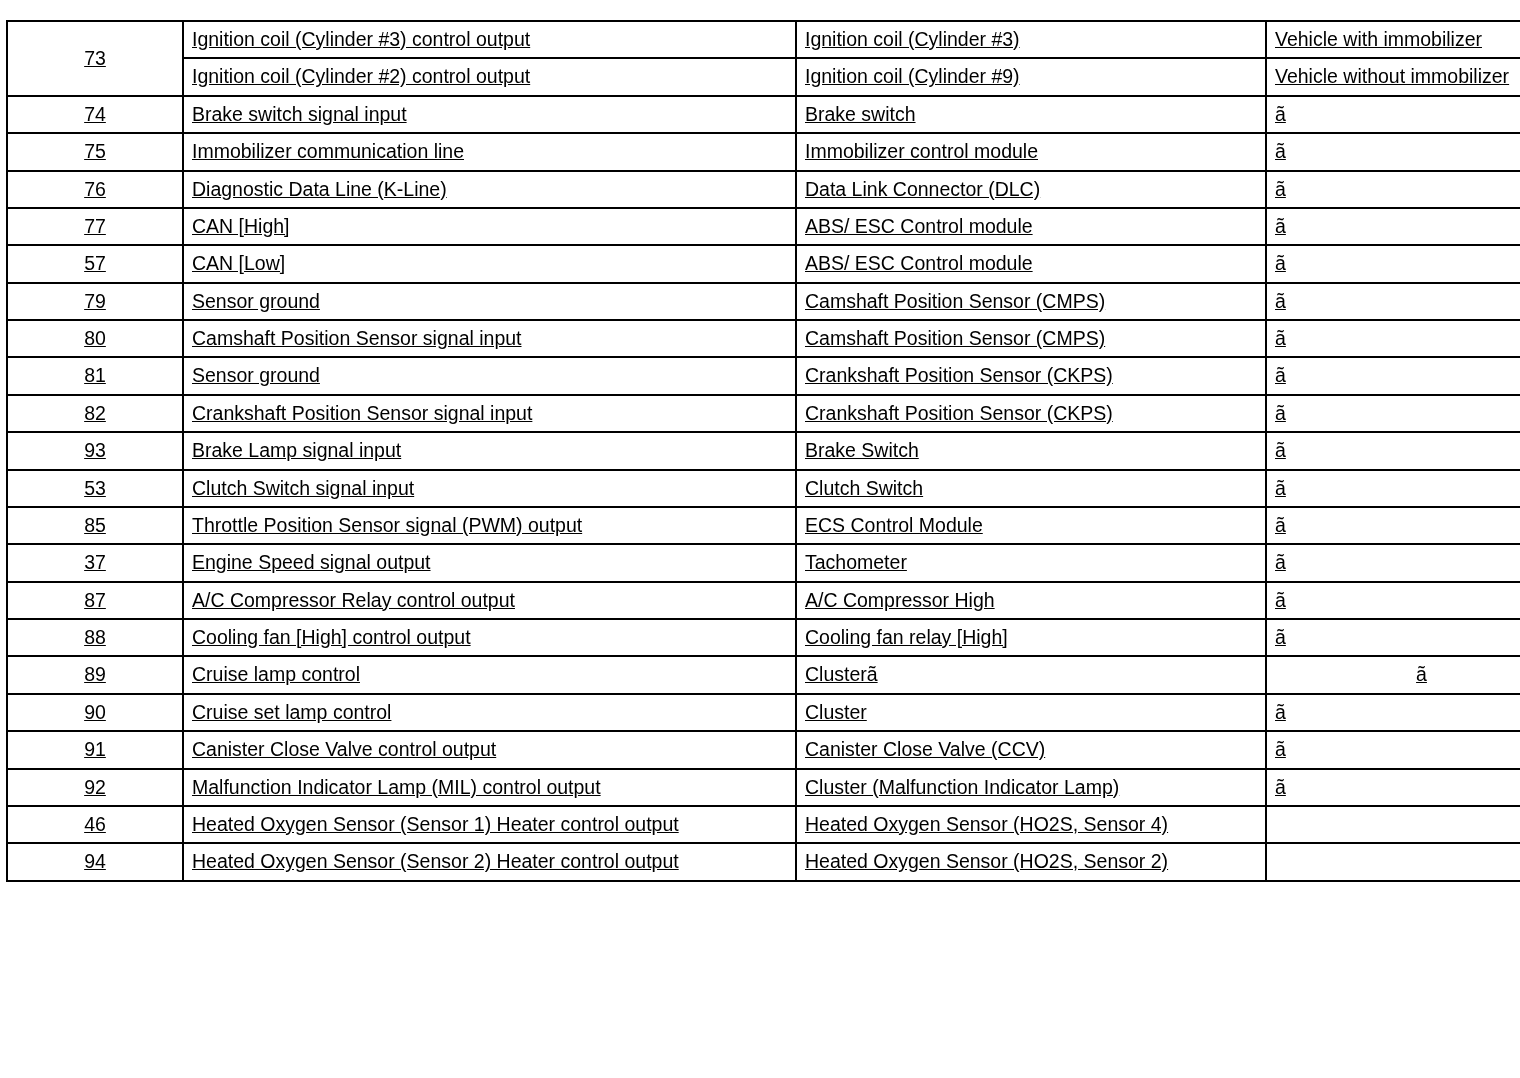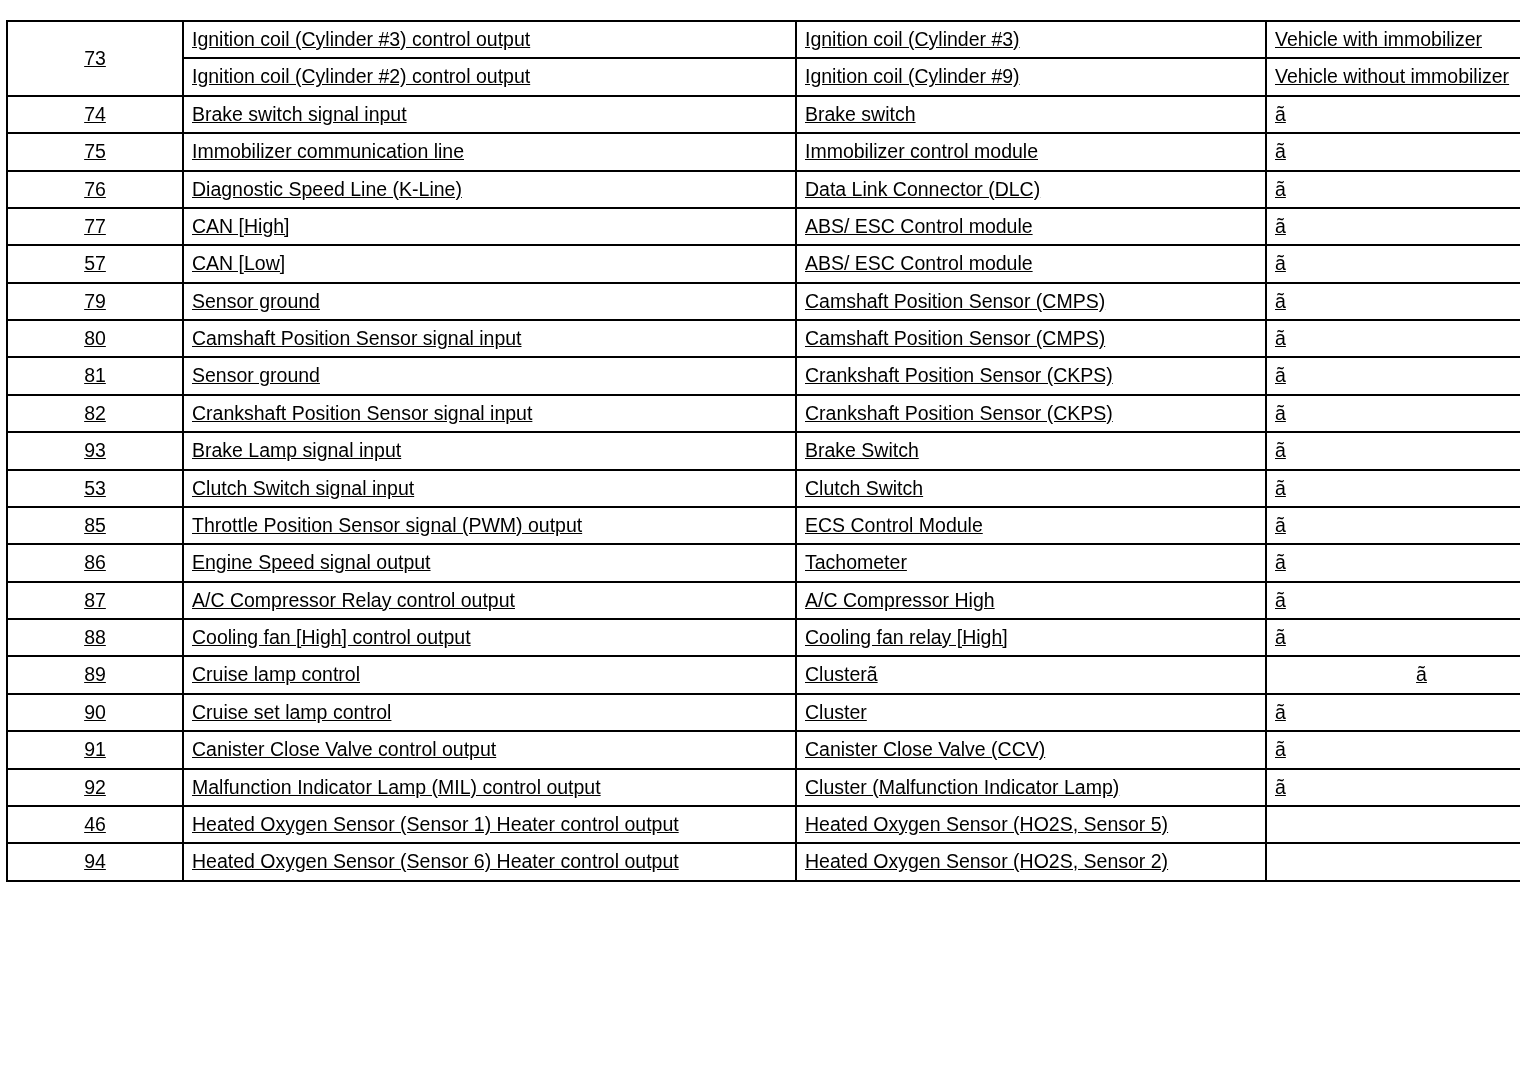--- a/index.html
+++ b/index.html
@@ -84,21 +84,21 @@
         <td class="c-note">ã</td>
       </tr>
       <tr>
         <td class="c-pin">75</td>
         <td class="c-desc">Immobilizer communication line</td>
         <td class="c-comp">Immobilizer control module</td>
         <td class="c-note">ã</td>
       </tr>
       <tr>
         <td class="c-pin">76</td>
-        <td class="c-desc">Diagnostic Speed Line (K-Line)</td>
+        <td class="c-desc">Diagnostic Data Line (K-Line)</td>
         <td class="c-comp">Data Link Connector (DLC)</td>
         <td class="c-note">ã</td>
       </tr>
       <tr>
         <td class="c-pin">77</td>
         <td class="c-desc">CAN [High]</td>
         <td class="c-comp">ABS/ ESC Control module</td>
         <td class="c-note">ã</td>
       </tr>
       <tr>
@@ -143,21 +143,21 @@
         <td class="c-comp">Clutch Switch</td>
         <td class="c-note">ã</td>
       </tr>
       <tr>
         <td class="c-pin">85</td>
         <td class="c-desc">Throttle Position Sensor signal (PWM) output</td>
         <td class="c-comp">ECS Control Module</td>
         <td class="c-note">ã</td>
       </tr>
       <tr>
-        <td class="c-pin">86</td>
+        <td class="c-pin">37</td>
         <td class="c-desc">Engine Speed signal output</td>
         <td class="c-comp">Tachometer</td>
         <td class="c-note">ã</td>
       </tr>
       <tr>
         <td class="c-pin">87</td>
         <td class="c-desc">A/C Compressor Relay control output</td>
         <td class="c-comp">A/C Compressor High</td>
         <td class="c-note">ã</td>
       </tr>
@@ -188,25 +188,25 @@
       <tr>
         <td class="c-pin">92</td>
         <td class="c-desc">Malfunction Indicator Lamp (MIL) control output</td>
         <td class="c-comp">Cluster (Malfunction Indicator Lamp)</td>
         <td class="c-note">ã</td>
       </tr>
 
       <tr>
         <td class="c-pin">46</td>
         <td class="c-desc">Heated Oxygen Sensor (Sensor 1) Heater control output</td>
-        <td class="c-comp">Heated Oxygen Sensor (HO2S, Sensor 5)</td>
+        <td class="c-comp">Heated Oxygen Sensor (HO2S, Sensor 4)</td>
         <td class="c-note"></td>
       </tr>
       <tr>
         <td class="c-pin">94</td>
-        <td class="c-desc">Heated Oxygen Sensor (Sensor 6) Heater control output</td>
+        <td class="c-desc">Heated Oxygen Sensor (Sensor 2) Heater control output</td>
         <td class="c-comp">Heated Oxygen Sensor (HO2S, Sensor 2)</td>
         <td class="c-note"></td>
       </tr>
 
     </tbody>
   </table>
 </div>
 
 </body></html>

